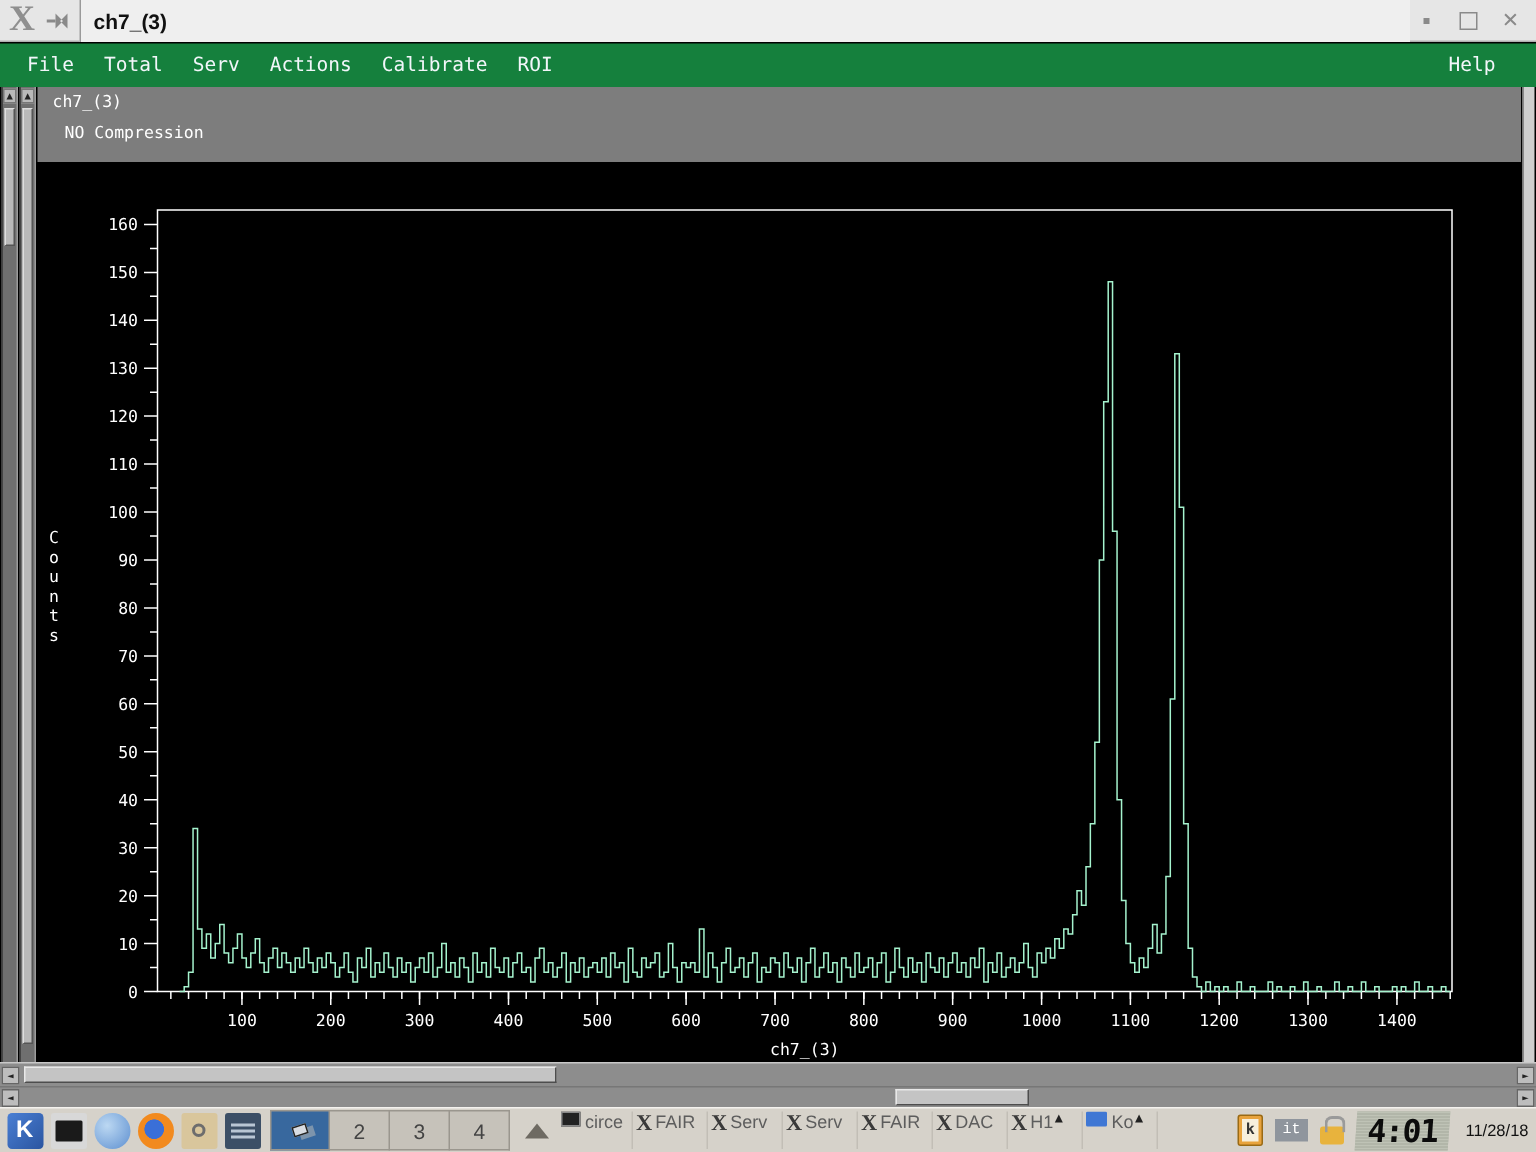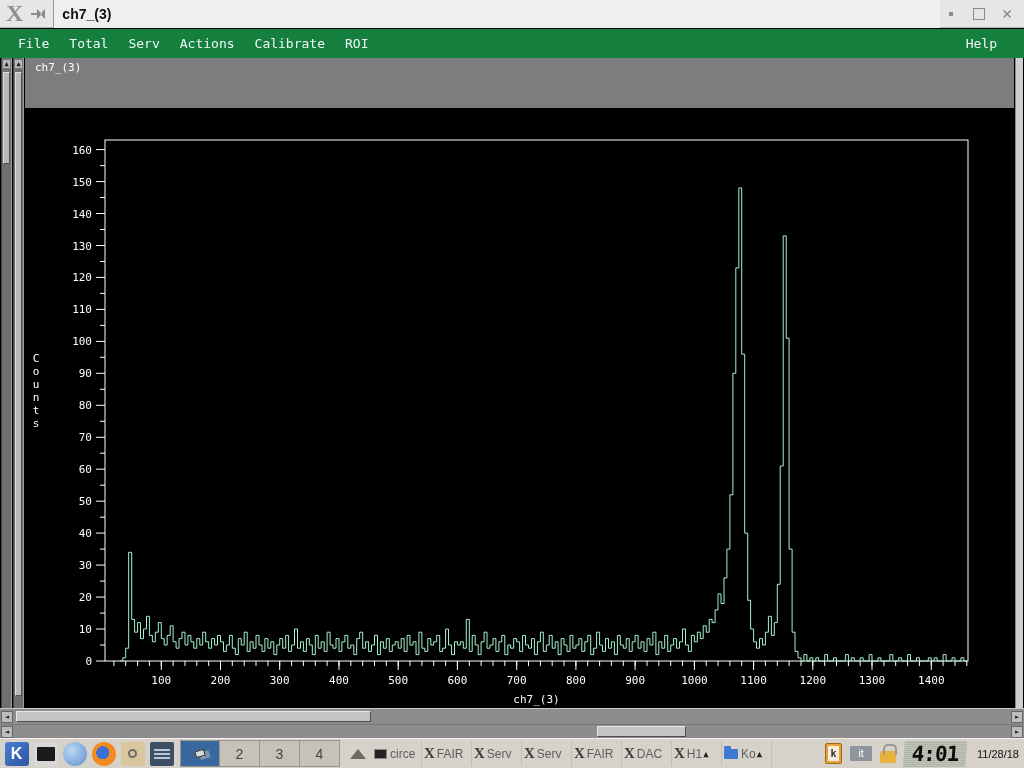--- a/index.html
+++ b/index.html
@@ -94,40 +94,40 @@
           font-family:"Liberation Sans",sans-serif; font-size:14px; color:#444; background:#c6c2ba; }
   .desk:first-child { border-left:1px solid #9a968e; }
   .desk.active { background:#38689e; color:#fff; }
   .desk.active .mini { width:10px; height:7px; background:#d8dce2; border:1px solid #222;
                        transform:rotate(-18deg); box-shadow:4px 3px 0 #7d94ac; }
 
   .tri-up { width:0; height:0; border-left:8px solid transparent; border-right:8px solid transparent;
             border-bottom:10px solid #6e6a62; margin:0 6px; }
 
   #tasks { display:flex; align-items:center; height:27px; overflow:hidden; }
-  .task { display:flex; align-items:center; height:25px; width:50px; padding:0 2px;
+  .task { display:flex; height:25px; width:50px; padding:0 2px;
           border-right:1px solid #c2beb6; overflow:hidden; white-space:nowrap; }
   .task .t-icon { font-family:"Liberation Serif",serif; font-weight:bold; font-size:15px;
                   color:#3a3a3a; margin-right:2px; }
   .task .t-term { width:13px; height:10px; background:#222; border:1px solid #888; margin-right:3px; }
   .task .t-folder { width:14px; height:10px; background:#3f77d4; border-radius:1px; margin-right:3px;
                     position:relative; }
   .task .t-folder::before { content:""; position:absolute; left:0; top:-3px; width:7px; height:3px;
                             background:#3f77d4; border-radius:1px 1px 0 0; }
   .task .t-label { font-family:"Liberation Sans",sans-serif; font-size:12px; color:#5d5d5d; }
   .task .t-shade { font-size:9px; color:#222; margin-left:1px; }
 
   #tray { display:flex; align-items:center; margin-left:auto; gap:8px; }
   #klipper { width:17px; height:21px; background:#e8a33d; border:1px solid #9a6a14; border-radius:2px;
              display:flex; align-items:center; justify-content:center; }
   #klipper .paper { width:11px; height:15px; background:#f7efdc; font-size:10px; color:#333;
                     text-align:center; line-height:15px; font-weight:bold; }
   #kbd-layout { width:22px; height:15px; background:#8f959d; color:#fff; font-size:10px;
                 display:flex; align-items:center; justify-content:center;
-                font-family:Liberation Sans, sans-serif; }
+                font-family:Liberation Mono, monospace; }
   #lock-icon { position:relative; width:16px; height:12px; background:#e8b33d; border-radius:2px;
                margin-top:7px; }
   #lock-icon::before { content:""; position:absolute; left:3px; top:-7px; width:10px; height:9px;
                        border:2px solid #9a9a9a; border-bottom:none; border-radius:5px 5px 0 0; }
 
   #clock { width:62px; height:26px; background:#b9bdb0;
            background-image:repeating-linear-gradient(0deg,#b2b6a9 0 1px,#bfc3b6 1px 2px);
            display:flex; align-items:center; justify-content:center;
            font-weight:bold; font-size:21px; color:#0c0c0c; transform:skewX(-4deg);
            letter-spacing:-1px; }
@@ -174,20 +174,21 @@
   <div class="arrow">▲</div>
   <div class="thumb"></div>
 </div>
 <div id="vsb2" class="vsb abs">
   <div class="arrow">▲</div>
   <div class="thumb"></div>
 </div>
 
 <div id="info-panel" class="abs">
   <div>ch7_(3)</div>
+  <div id="info-line3">NO Compression</div>
 </div>
 
 <div id="chart-region" class="abs">
   <svg id="histogram-chart" width="989" height="600">
       <rect x="80" y="32" width="863" height="521" fill="none" stroke="#ffffff" stroke-width="1"></rect>
       <line x1="88.9" y1="553.0" x2="88.9" y2="558.0" stroke="#ffffff" stroke-width="1"></line>
       <line x1="100.7" y1="553.0" x2="100.7" y2="558.0" stroke="#ffffff" stroke-width="1"></line>
       <line x1="112.6" y1="553.0" x2="112.6" y2="558.0" stroke="#ffffff" stroke-width="1"></line>
       <line x1="124.4" y1="553.0" x2="124.4" y2="558.0" stroke="#ffffff" stroke-width="1"></line>
       <line x1="136.3" y1="553.0" x2="136.3" y2="558.0" stroke="#ffffff" stroke-width="1"></line>

